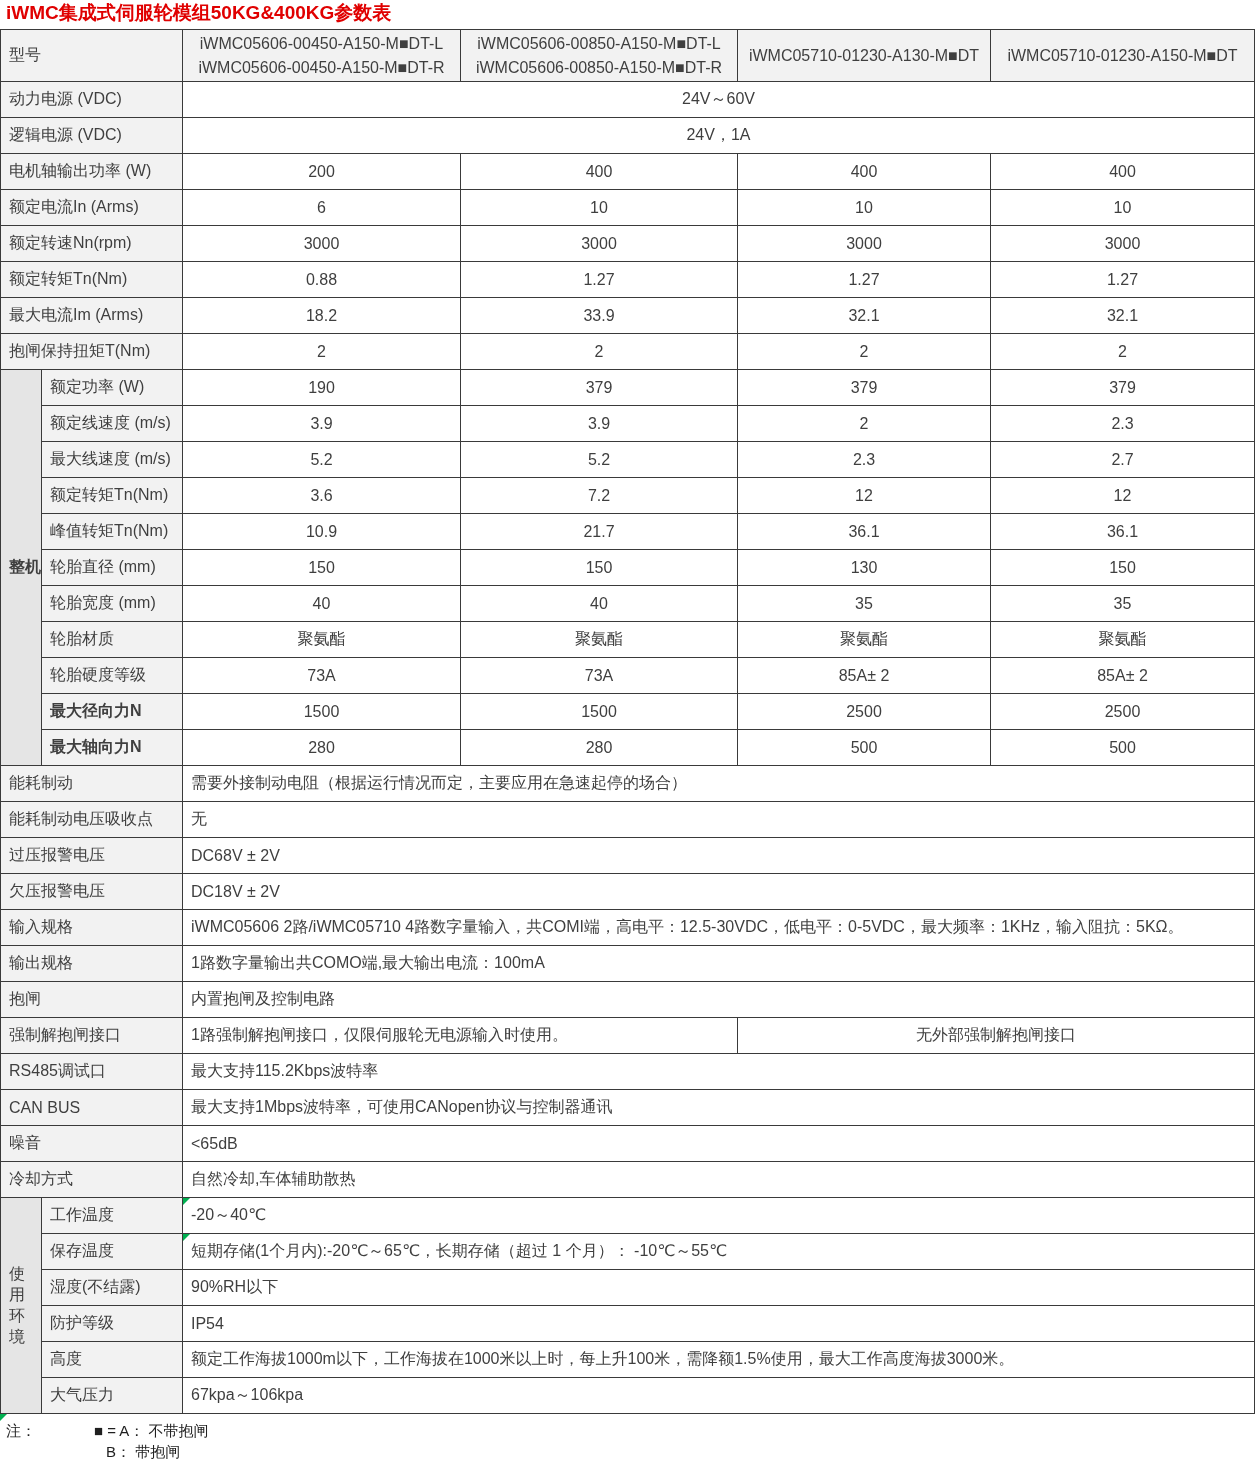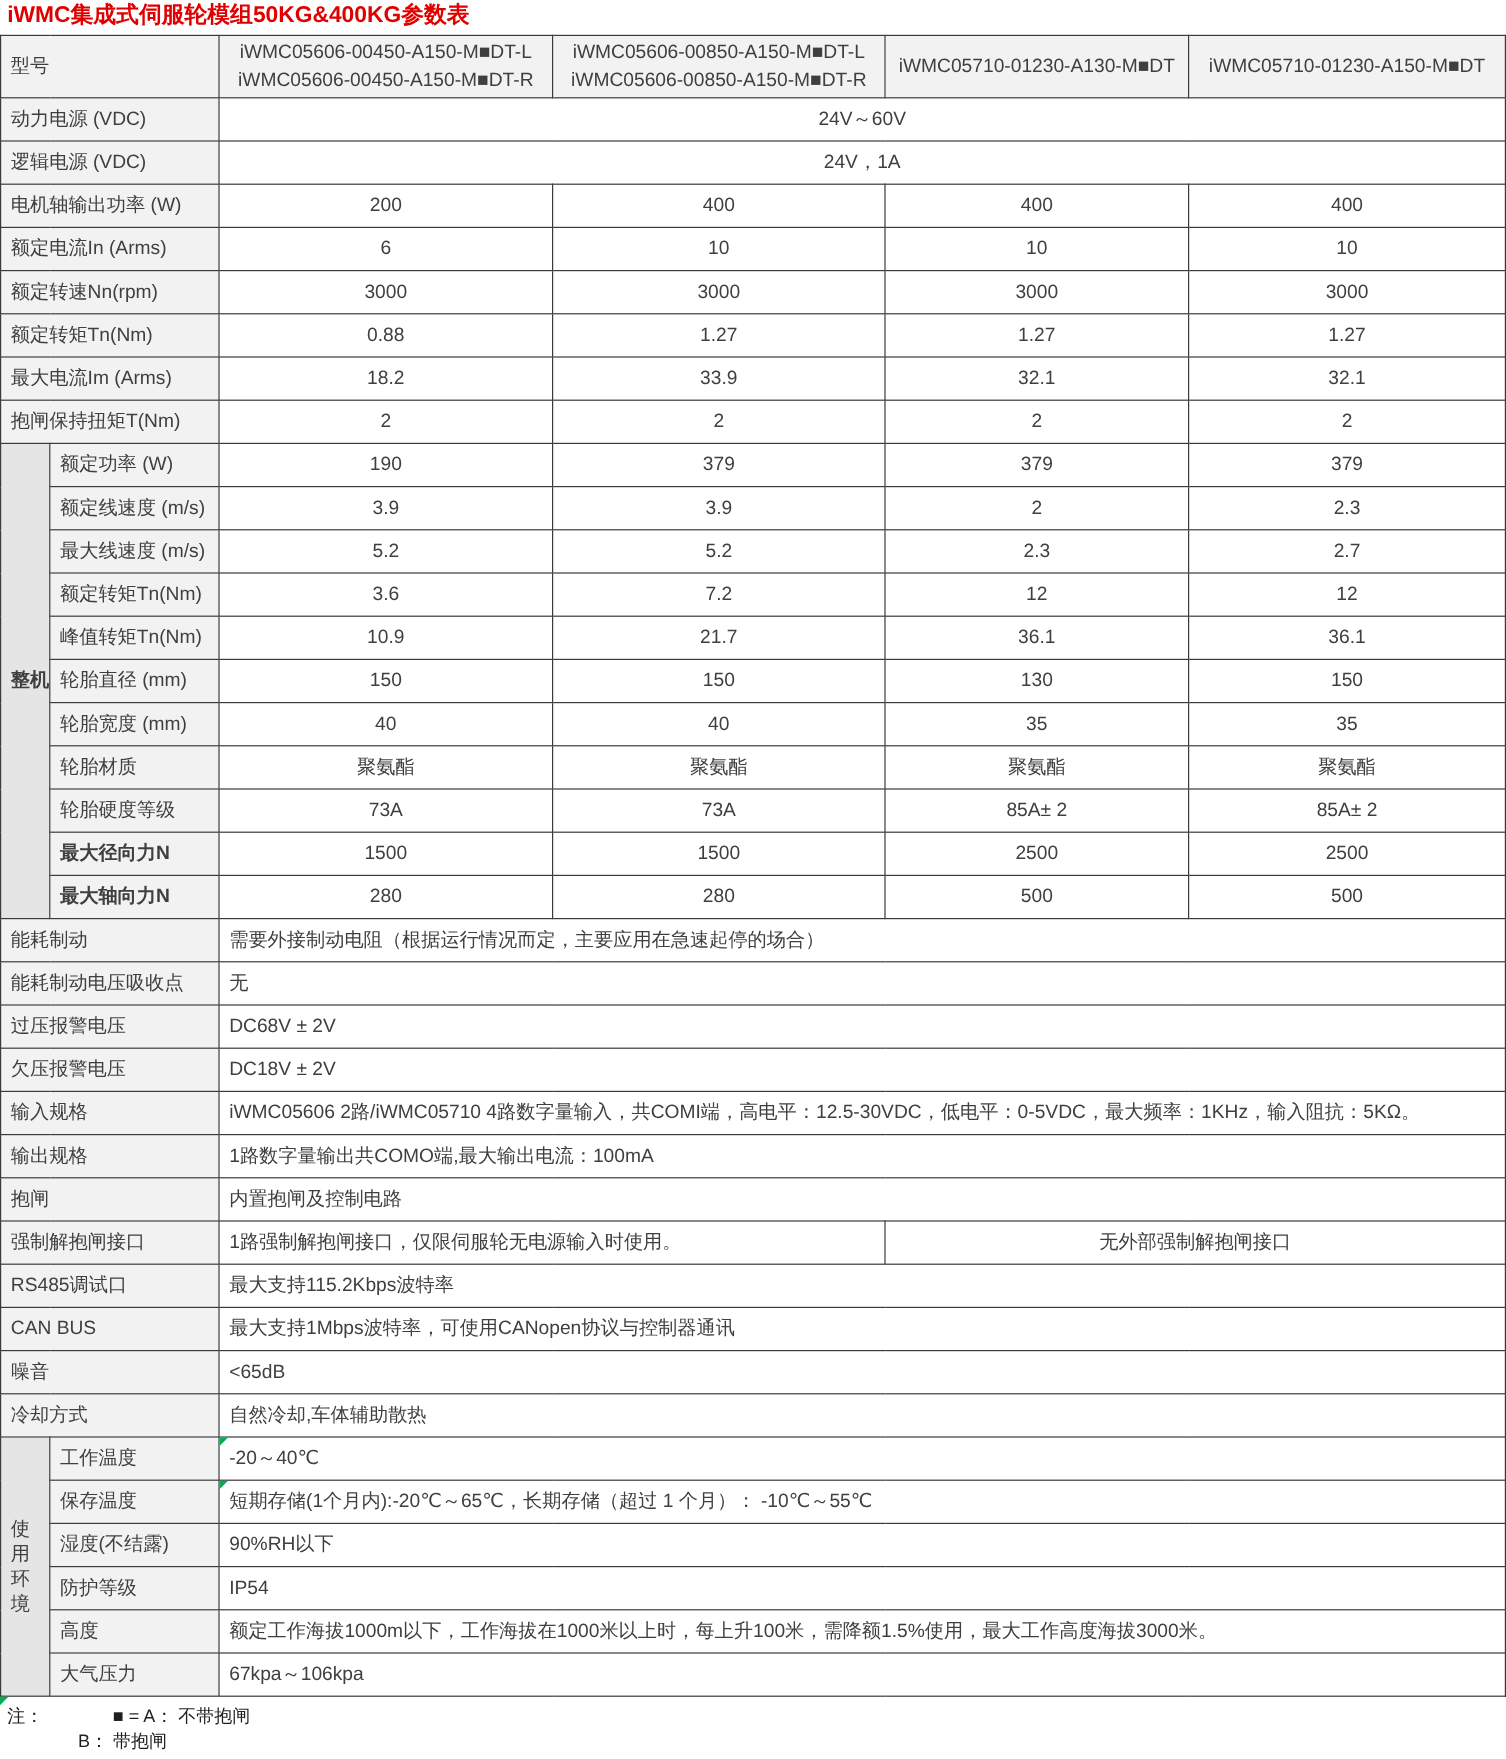--- a/index.html
+++ b/index.html
@@ -31,21 +31,21 @@
   .tri {
     position:absolute; top:0; left:0;
     width:0; height:0;
     border-top:7px solid #00b050;
     border-right:7px solid transparent;
   }
 
   .note { position:relative; padding:6px 0 2px 6px; font-size:15px; color:#1f1f1f; line-height:21px; }
   .note-row { display:flex; }
   .note-prefix { width:88px; }
-  .note-line2 { margin-left:59px; }
+  .note-line2 { margin-left:100px; }
 </style>
 </head>
 <body>
 
 <div class="page">
 
   <div class="title-bar">
     <span class="page-title">iWMC集成式伺服轮模组50KG&amp;400KG参数表</span>
   </div>
 

